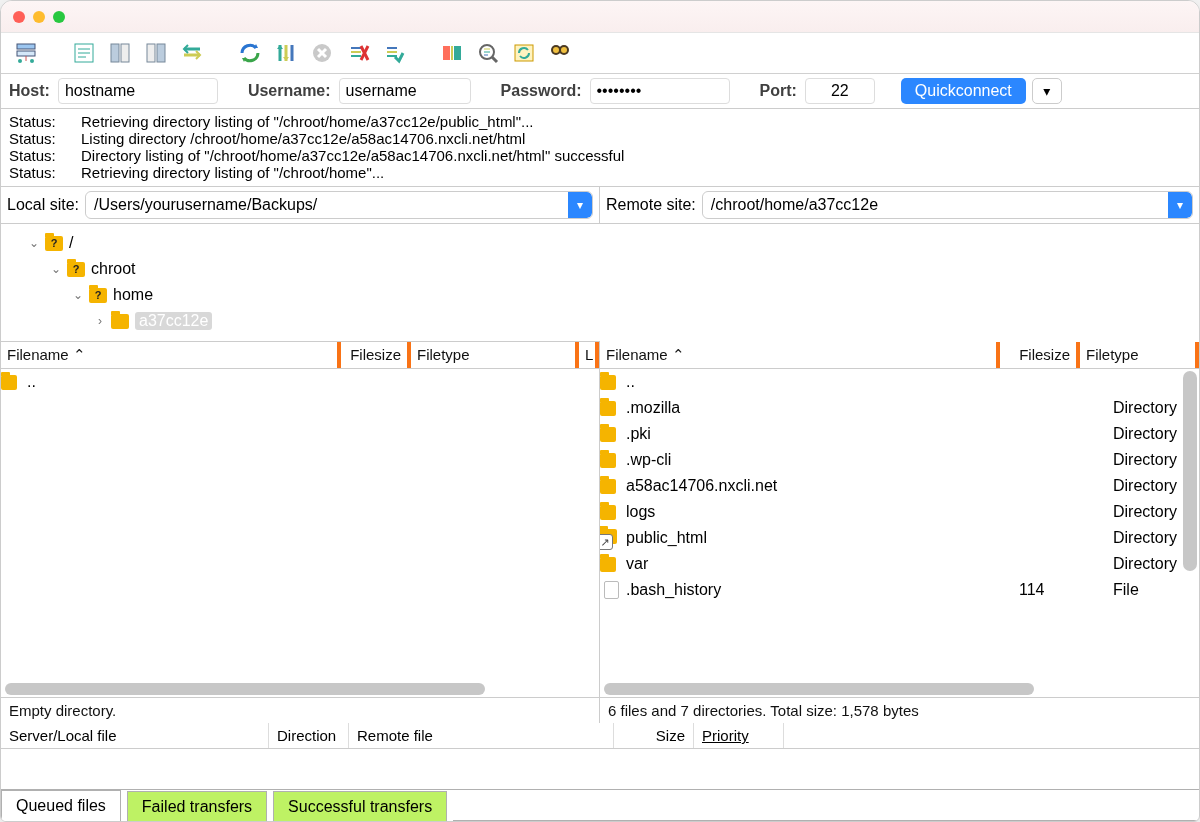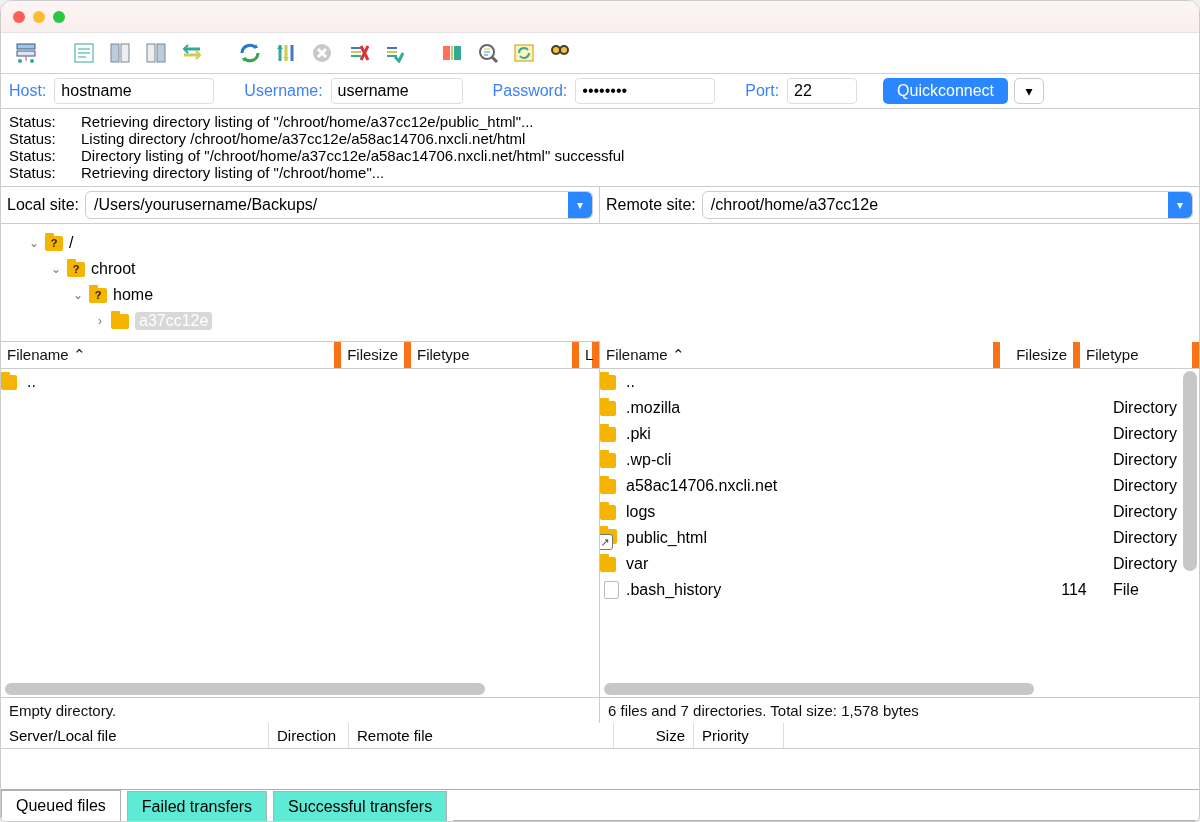--- a/index.html
+++ b/index.html
@@ -6,21 +6,21 @@
 body { background: #f5f5f5; }
 .window { width: 1200px; height: 822px; background: #fff; border: 1px solid #ccc; border-radius: 12px 12px 6px 6px; box-shadow: 0 4px 20px rgba(0,0,0,0.1); overflow: hidden; display: flex; flex-direction: column; margin: 0 auto; }
 .titlebar { height: 32px; background: linear-gradient(#fdf5f5,#f9eeee); display: flex; align-items:center; padding: 0 12px; gap:8px; border-bottom: 1px solid #e5e5e5;}
 .traffic-light { width: 12px; height: 12px; border-radius: 50%; }
 .tl-red { background:#ff5f57; } .tl-yellow{background:#febc2e;} .tl-green{background:#28c840;}
 .toolbar { display:flex; align-items:center; padding: 6px 8px; gap:4px; border-bottom: 1px solid #d0d0d0;}
 .tb-group { display:flex; gap:2px; margin-right:20px;}
 .tb-btn { width:34px; height:28px; display:flex; align-items:center; justify-content:center; border-radius:3px; cursor:pointer; }
 .tb-btn svg { width:24px; height:24px; }
 .connectbar { display:flex; align-items:center; padding: 4px 8px; gap:6px; border-bottom:1px solid #ccc;}
-.connectbar label { font-size:16px; color:#3b82f6; margin-right:2px;}
+.connectbar label { font-size:16px; color:#404040; margin-right:2px;font-weight:bold;}
 .connectbar input { font-size:16px; padding:3px 6px; border:1px solid #ddd; border-radius:4px; background:#fff; height:26px;}
 .connectbar input:disabled { background:#fff; }
 .qbtn { background:#2b87ff; color:#fff; border:none; padding:4px 14px; border-radius:5px; font-size:16px; cursor:pointer;}
 .dropbtn { width:30px; height:26px; border:1px solid #ccc; border-radius:5px; background:#fff; display:flex; align-items:center; justify-content:center; cursor:pointer; font-size:14px;}
 .logpane { height:78px; overflow:auto; padding:4px 8px; font-size:15px; border-bottom:1px solid #ccc;}
 .logpane .row { display:flex;}
 .logpane .lbl { width:72px;}
 .splitter { display:flex; flex:0 0 auto; }
 .sitebar { display:flex; flex:0 0 auto; border-bottom:1px solid #ccc;}
 .panel { border-right:1px solid #ccc; display:flex; flex-direction:column; }
@@ -34,35 +34,35 @@
 .treepane { height:118px; overflow:auto; position:relative; padding:6px 8px; border-bottom:1px solid #ccc;}
 .treepane .scrollthumb{ position:absolute; right:3px; top:30px; bottom:30px; width:12px; background:#c0c0c0; border-radius:6px;}
 .treerow { display:flex; align-items:center; font-size:16px; height:26px; cursor:pointer;} .treerow.indent0l{ padding-left:100px;} .treerow.indent-rem0{padding-left:18px;} .treerow.indent-rem1{padding-left:40px;} .treerow.indent-rem2{padding-left:62px;} .treerow.indent-rem3{padding-left:84px;}
 .disclosure{ width:14px; color:#777; font-size:12px; display:inline-block; text-align:center; margin-right:4px;}
 .foldericon { width:18px;height:15px; background:#f5b400; border-radius:2px; position:relative; display:inline-block; margin-right:6px;}
 .foldericon::before{content:""; position:absolute; top:-3px; left:0; width:9px; height:4px; background:#f5b400; border-radius:1px 1px 0 0;}
 .foldericon.q::after{ content:"?"; position:absolute; inset:0; display:flex; align-items:center; justify-content:center; font-size:11px; font-weight:bold; color:#222;}
 .sel { background:#d8d8d8; color:#fff; padding:0 4px; border-radius:3px;}
 .highlight-ring { position:absolute; border:5px solid #1ba43a; border-radius:14px; pointer-events:none;}
 .listheader{ display:flex; border-bottom:1px solid #ccc; font-size:15px; color:#111;}
-.listheader .cell{ padding:4px 6px; border-right:7px solid #f97316;}
+.listheader .cell{ padding:4px 6px; border-right:4px solid #f97316;}
 .filelist{ flex:1; overflow:auto; position:relative; }
 .filelist .scrollthumb-h{position:absolute; left:4px; bottom:2px; height:12px; background:#c7c7c7; border-radius:6px;}
 .remote-scrollthumb-v{ position:absolute; right:2px; top:2px; width:14px; background:#c7c7c7; border-radius:7px;}
 .frow{ display:flex; align-items:center; height:26px; font-size:16px; cursor:pointer; }
 .frow .ic{ width:22px; display:flex; align-items:center; justify-content:center;}
 .frow .name{ flex:1; padding-left:4px;}
-.frow .size{ width:70px; text-align:center; padding-right:8px;}
-.frow .type{ width:86px;}
+.frow .size{ width:70px; text-align:left; padding-right:8px;}
+.frow .type{ width:86px;margin-left:24px;}
 .fileicon{ width:15px; height:18px; background:#fff; border:1px solid #bbb; border-radius:2px;}
 .summary{ padding:4px 8px; font-size:15px; border-top:1px solid #ccc; color:#111; background:#fff;}
 .queuebar{ display:flex; border-bottom:1px solid #ccc; font-size:15px;}
 .queuebar .cell{ padding:4px 8px; border-right:1px solid #ddd;}
 .tabs{ display:flex; border-top:1px solid #b0b0b0;gap:7px;}
-.tab { padding:6px 14px; font-size:16px; border:1px solid #b0b0b0; border-bottom:none; background:#5eead4; margin-right:-1px; cursor:pointer; position:relative; top:1px;}
+.tab { padding:6px 14px; font-size:16px; border:1px solid #b0b0b0; border-bottom:none; background:#bef264; margin-right:-1px; cursor:pointer; position:relative; top:1px;}
 .tab.active{ background:#fff; font-weight:500; top:0;}
 .statusbar { display:flex; align-items:center; justify-content:flex-end; gap:12px; padding:4px 10px; font-size:15px; border-top:1px solid #d0d0d0; background:#fff;}
 .statusdot{width:11px;height:11px;border-radius:50%;}
 .statusbar svg{width:18px;height:18px;}
 .link-badge{width:16px;height:16px;border:1px solid #777;border-radius:3px;font-size:11px; text-align:center; line-height:14px; color:#444;position:absolute; bottom:-2px; left:-2px; background:#fff;}
 .posrel{position:relative;}
 </style>
 </head>
 <body>
 
@@ -199,21 +199,21 @@
     <label>Host:</label>
     <input style="width: 160px;" value="hostname">
     <span style="width:18px;"></span>
     <label>Username:</label>
     <input style="width: 132px;" value="username">
     <span style="width:18px;"></span>
     <label>Password:</label>
     <input style="width: 140px;" type="text" value="••••••••">
     <span style="width:18px;"></span>
     <label>Port:</label>
-    <input style="width: 70px;" value="22">
+    <input style="width: 70px; text-align: center;" value="22">
     <span style="width:14px;"></span>
     <button class="qbtn">Quickconnect</button>
     <div class="dropbtn">▾</div>
   </div>
 
   <div class="logpane">
     <div class="row">
         <span class="lbl">Status:</span>
         <span>Retrieving directory listing of "/chroot/home/a37cc12e/public_html"...</span>
       </div>
@@ -386,21 +386,21 @@
       </div>
       <div class="summary">6 files and 7 directories. Total size: 1,578 bytes</div>
     </div>
   </div>
 
   <div class="queuebar">
     <div class="cell" style="width:268px;">Server/Local file</div>
     <div class="cell" style="width:80px;">Direction</div>
     <div class="cell" style="width:265px;">Remote file</div>
     <div class="cell" style="width:80px;text-align:right;">Size</div>
-    <div class="cell" style="width:90px;">Priority</div>
+    <div class="cell" style="width:90px;text-decoration:underline;">Priority</div>
   </div>
   <div style="height:40px;"></div>
 
   <div class="tabs">
     <div class="tab active">Queued files</div>
     <div class="tab">Failed transfers</div>
     <div class="tab">Successful transfers</div>
     <div style="flex:1;border-bottom:1px solid #b0b0b0;"></div>
   </div>
 

